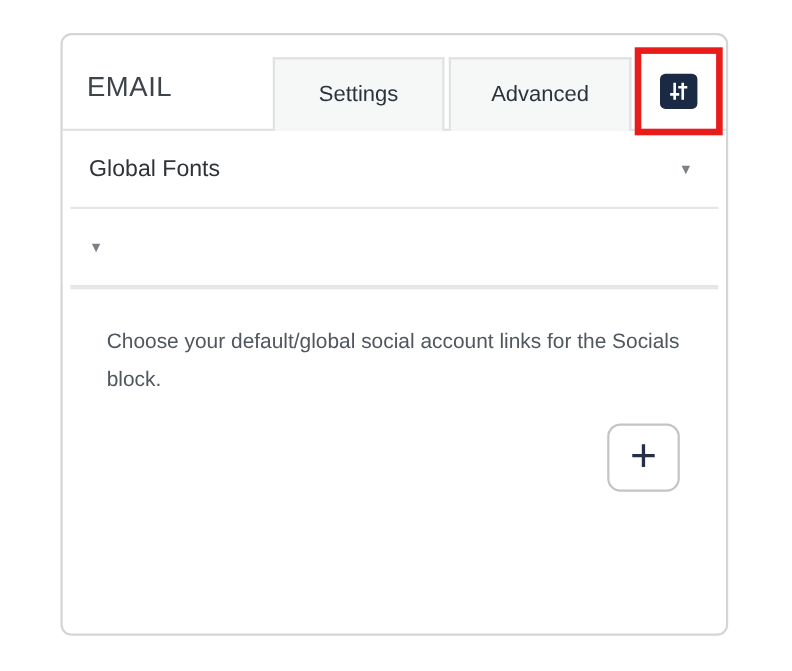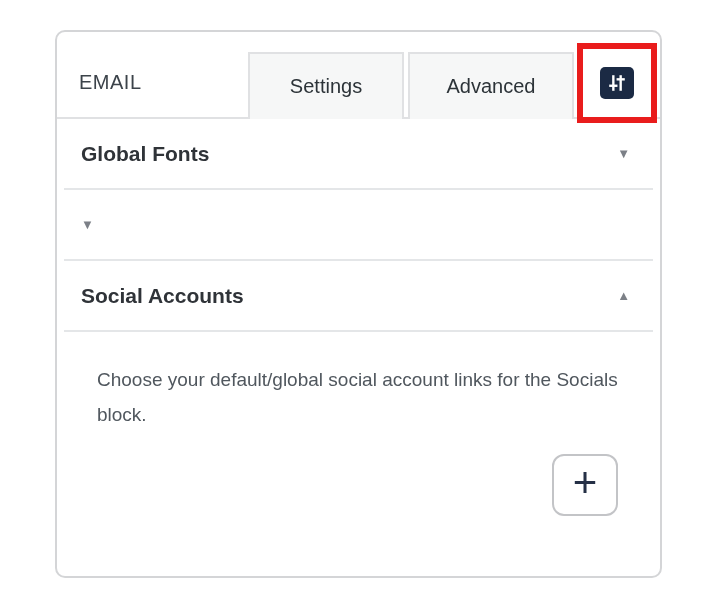--- a/index.html
+++ b/index.html
@@ -25,21 +25,21 @@
   
   .tabbar {
     position: relative;
     height: 85px;
     border-bottom: 2px solid #e0e1e3;
   }
   .tab-email {
     position: absolute;
     left: 22px;
     bottom: 23px;
-    font-size: 20px;
+    font-size: 25px;
     color: #3c434a;
     letter-spacing: 0.5px;
     margin-top: 18px;
   }
   .tab-box {
     position: absolute;
     bottom: -2px;
     height: 67px;
     box-sizing: border-box;
     background: #f6f7f7;
@@ -82,21 +82,21 @@
     height: 69px;
     display: flex;
     align-items: center;
     justify-content: space-between;
     padding: 0 30px 0 24px;
     cursor: pointer;
     background: #ffffff;
   }
   .acc-label {
     font-size: 21px;
-    font-weight: bold;
+    font-weight: normal;
     color: #2f3338;
   }
   .acc-caret {
     font-size: 13px;
     color: #7c8087;
     line-height: 1;
   }
   .divider {
     height: 2px;
     background: #e4e6e8;
@@ -160,24 +160,20 @@
       <span class="acc-label">Global Fonts</span>
       <span class="acc-caret">▼</span>
     </div>
     <div class="divider"></div>
 
     <div class="acc-row">
       <span class="acc-caret">▼</span>
     </div>
     <div class="divider"></div>
 
-    <div class="acc-row">
-      <span class="acc-label">Social Accounts</span>
-      <span class="acc-caret">▲</span>
-    </div>
     <div class="divider"></div>
 
     <div class="section-body">
       <p class="section-desc">Choose your default/global social account links for the Socials block.</p>
       <button class="add-btn">+</button>
     </div>
   </div>
 
 </div>
 

